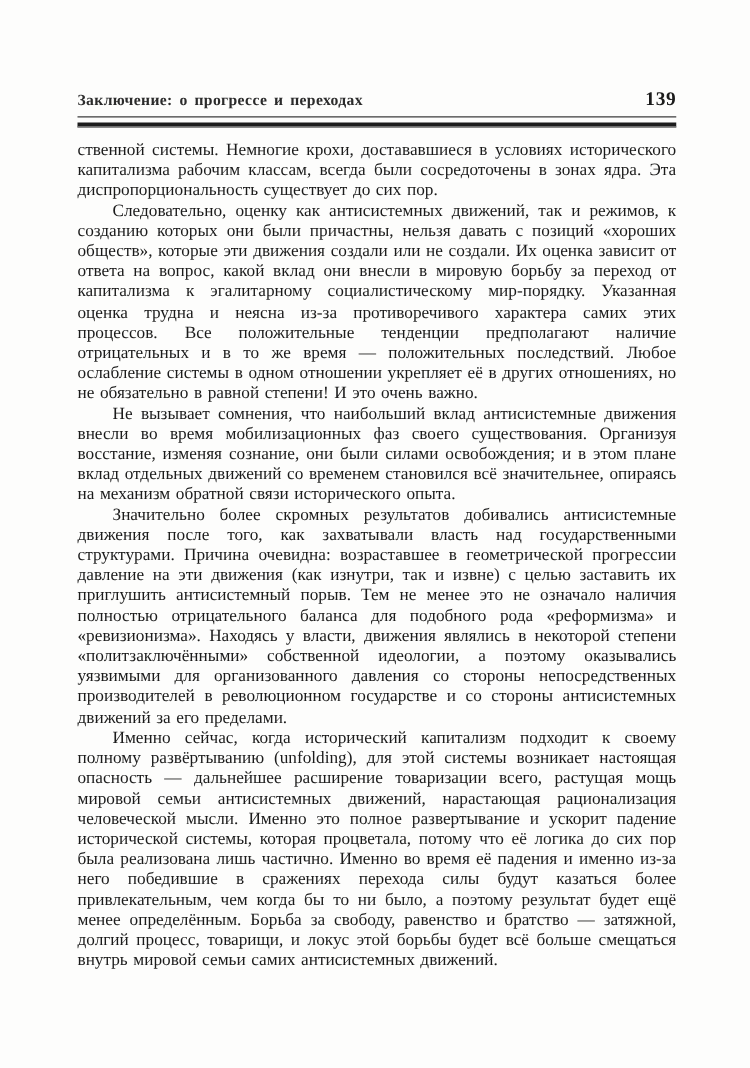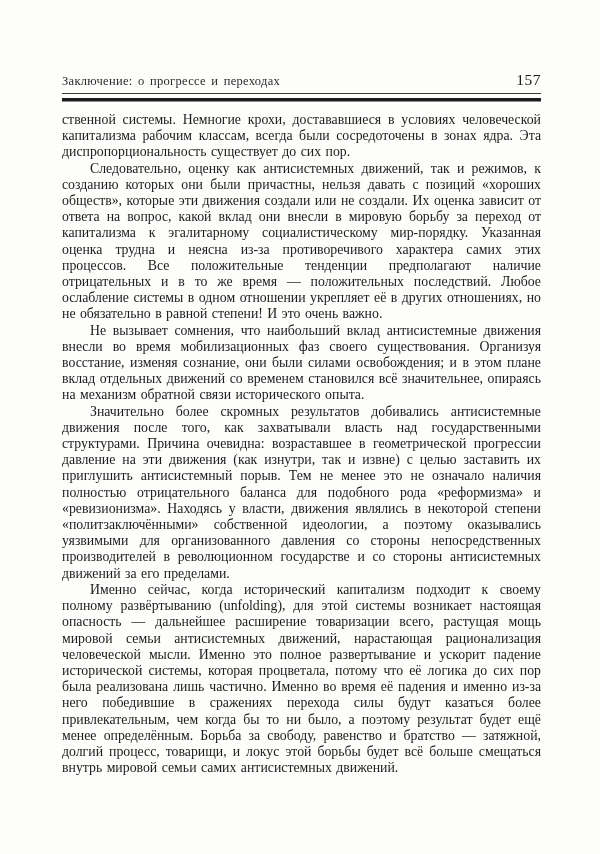--- a/index.html
+++ b/index.html
@@ -17,20 +17,21 @@
     font-family: "Liberation Serif", "DejaVu Serif", serif;
     color: #1b1b1b;
     overflow: hidden;
   }
   .running-header {
     display: flex;
     justify-content: space-between;
     align-items: baseline;
     border-bottom: 1px solid #3c3c3c;
     padding-bottom: 4px;
+    font-weight: bold;
   }
   .running-title {
     font-size: 12.5px;
     letter-spacing: 0.3px;
     color: #2b2b2b;
     word-spacing: 2px;
   }
   .page-number {
     font-size: 15.5px;
     color: #1b1b1b;
@@ -62,28 +63,28 @@
   .italic {
   }
 </style>
 </head>
 <body>
 
 <div class="page">
 
   <header class="running-header">
     <span class="running-title">Заключение: о прогрессе и переходах</span>
-    <span class="page-number">157</span>
+    <span class="page-number">139</span>
   </header>
 
   <div class="thick-rule"></div>
 
   <main class="page-body">
 
-    <p class="noindent">ственной системы. Немногие крохи, достававшиеся в условиях человеческой капитализма рабочим классам, всегда были сосредоточены в зонах ядра. Эта диспропорциональность существует до сих пор.</p>
+    <p class="noindent">ственной системы. Немногие крохи, достававшиеся в условиях исторического капитализма рабочим классам, всегда были сосредоточены в зонах ядра. Эта диспропорциональность существует до сих пор.</p>
 
     <p>Следовательно, оценку как антисистемных движений, так и режимов, к созданию которых они были причастны, нельзя давать с позиций «хороших обществ», которые эти движения создали или не создали. Их оценка зависит от ответа на вопрос, какой вклад они внесли в мировую борьбу за переход от капитализма к эгалитарному социалистическому мир-порядку. Указанная оценка трудна и неясна из-за противоречивого характера самих этих процессов. Все положительные тенденции предполагают наличие отрицательных и в то же время — положительных последствий. Любое ослабление системы в одном отношении укрепляет её в других отношениях, но не обязательно в равной степени! И это очень важно.</p>
 
     <p>Не вызывает сомнения, что наибольший вклад антисистемные движения внесли во время мобилизационных фаз своего существования. Организуя восстание, изменяя сознание, они были силами освобождения; и в этом плане вклад отдельных движений со временем становился всё значительнее, опираясь на механизм обратной связи исторического опыта.</p>
 
     <p>Значительно более скромных результатов добивались антисистемные движения после того, как захватывали власть над государственными структурами. Причина очевидна: возраставшее в геометрической прогрессии давление на эти движения (как изнутри, так и извне) с целью заставить их приглушить антисистемный порыв. Тем не менее это не означало наличия полностью отрицательного баланса для подобного рода «реформизма» и «ревизионизма». Находясь у власти, движения являлись в некоторой степени «политзаключёнными» собственной идеологии, а поэтому оказывались уязвимыми для организованного давления со стороны непосредственных производителей в революционном государстве и со стороны антисистемных движений за его пределами.</p>
 
     <p>
       <span>Именно сейчас, когда исторический капитализм подходит к своему полному развёртыванию (</span><span class="italic">unfolding</span><span>), для этой системы возникает настоящая опасность — дальнейшее расширение товаризации всего, растущая мощь мировой семьи антисистемных движений, нарастающая рационализация человеческой мысли. Именно это полное развертывание и ускорит падение исторической системы, которая процветала, потому что её логика до сих пор была реализована лишь частично. Именно во время её падения и именно из-за него победившие в сражениях перехода силы будут казаться более привлекательным, чем когда бы то ни было, а </span><span class="italic">поэтому</span><span> результат будет ещё менее определённым. Борьба за свободу, равенство и братство — затяжной, долгий процесс, товарищи, и локус этой борьбы будет всё больше смещаться внутрь мировой семьи самих антисистемных движений.</span>
     </p>

